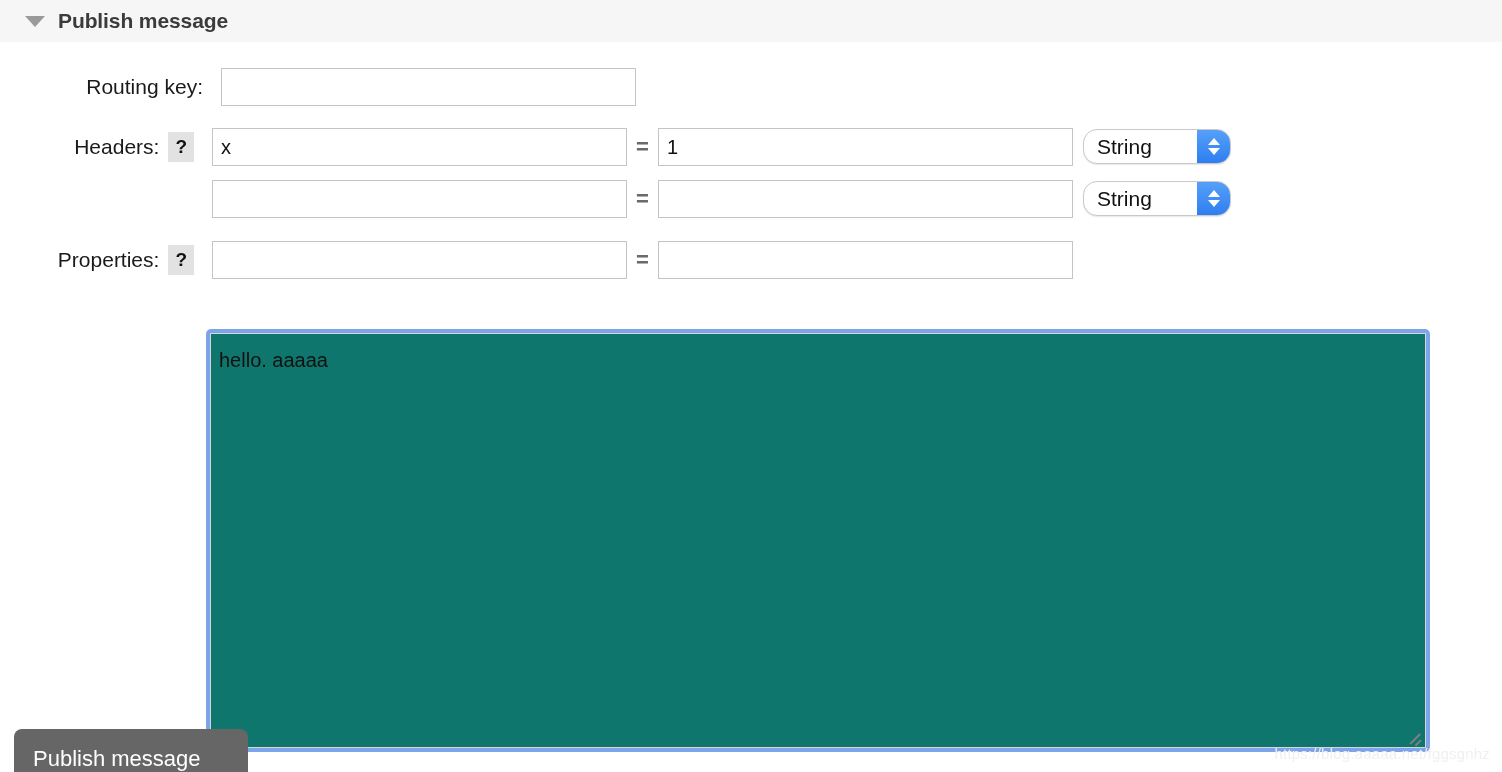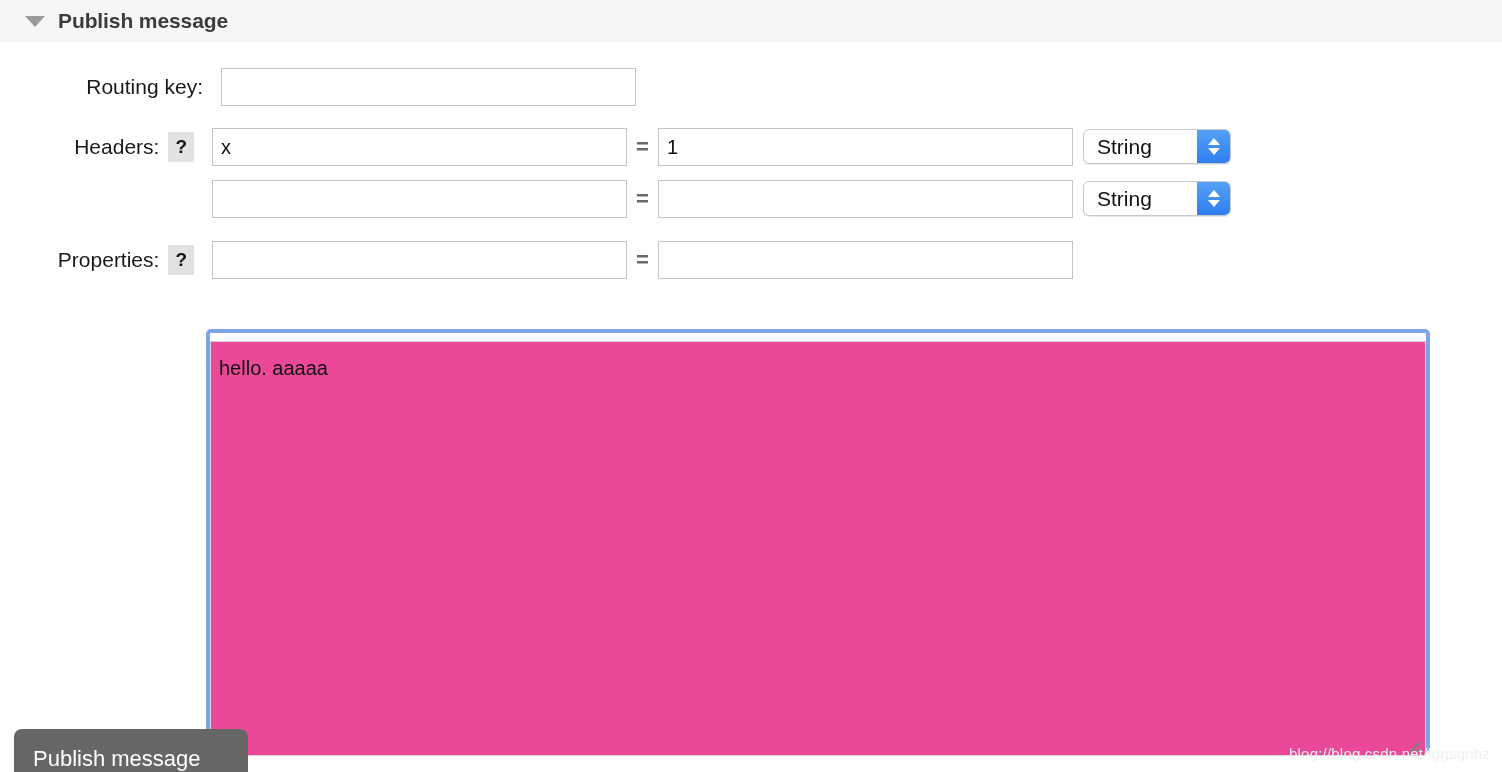--- a/index.html
+++ b/index.html
@@ -105,21 +105,21 @@
     user-select: none;
   }
 
   
   .select-wrap {
     position: relative;
     display: inline-block;
     box-sizing: border-box;
     background: #ffffff;
     border: 1px solid #c9c9c9;
-    border-radius: 6px;
+    border-radius: 14px;
     box-shadow: 0 1px 1px rgba(0,0,0,0.09);
     cursor: pointer;
     overflow: hidden;
     text-decoration: underline;
   }
   .select-value {
     position: absolute;
     left: 13px;
     top: 0;
     bottom: 0;
@@ -160,24 +160,23 @@
     border: 4px solid #7da4e8;
     border-radius: 5px;
     background: #ffffff;
     padding: 0;
   }
   .payload-inner {
     box-sizing: border-box;
     width: 100%;
     height: 100%;
     border: 1px solid #d6d6d6;
-    background: #ec4899;
+    background: #0f766e;
     position: relative;
     overflow: hidden;
-    margin-top: 8px;
   }
   .payload-text {
     position: absolute;
     left: 8px;
     top: 13px;
     font-family: "Liberation Sans", sans-serif;
     font-size: 20px;
     color: #111111;
     white-space: pre-wrap;
     line-height: 1.3;
@@ -295,13 +294,13 @@
           <span class="grip-b"></span>
         </div>
       </div>
     </div>
   </div>
 
 </div>
 
 <button class="publish-btn">Publish message</button>
 
-<div class="watermark">blog://blog.csdn.net/fggsgnhz</div>
+<div class="watermark">https://blog.aaaaa.net/fggsgnhz</div>
 
 </body></html>

